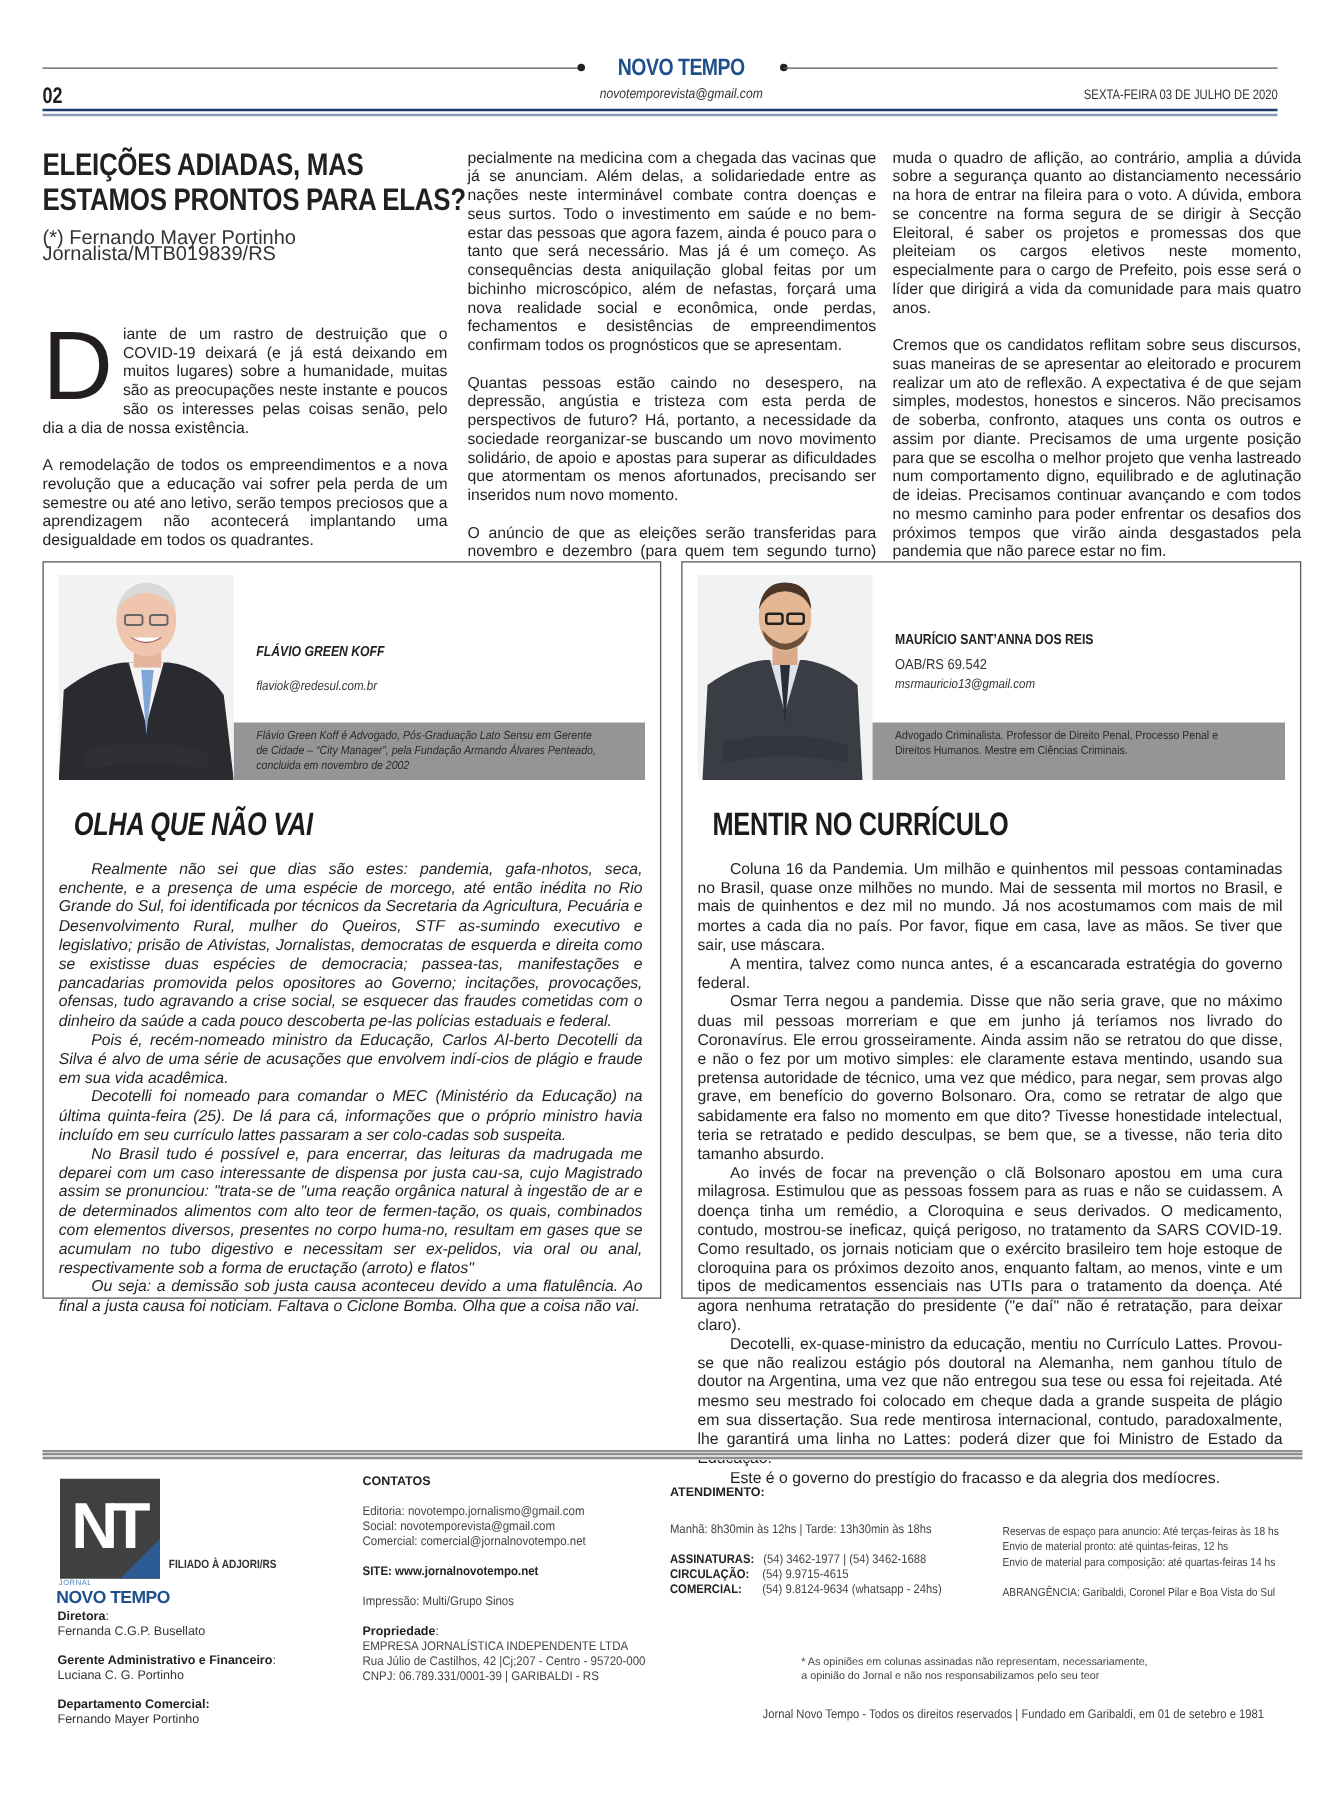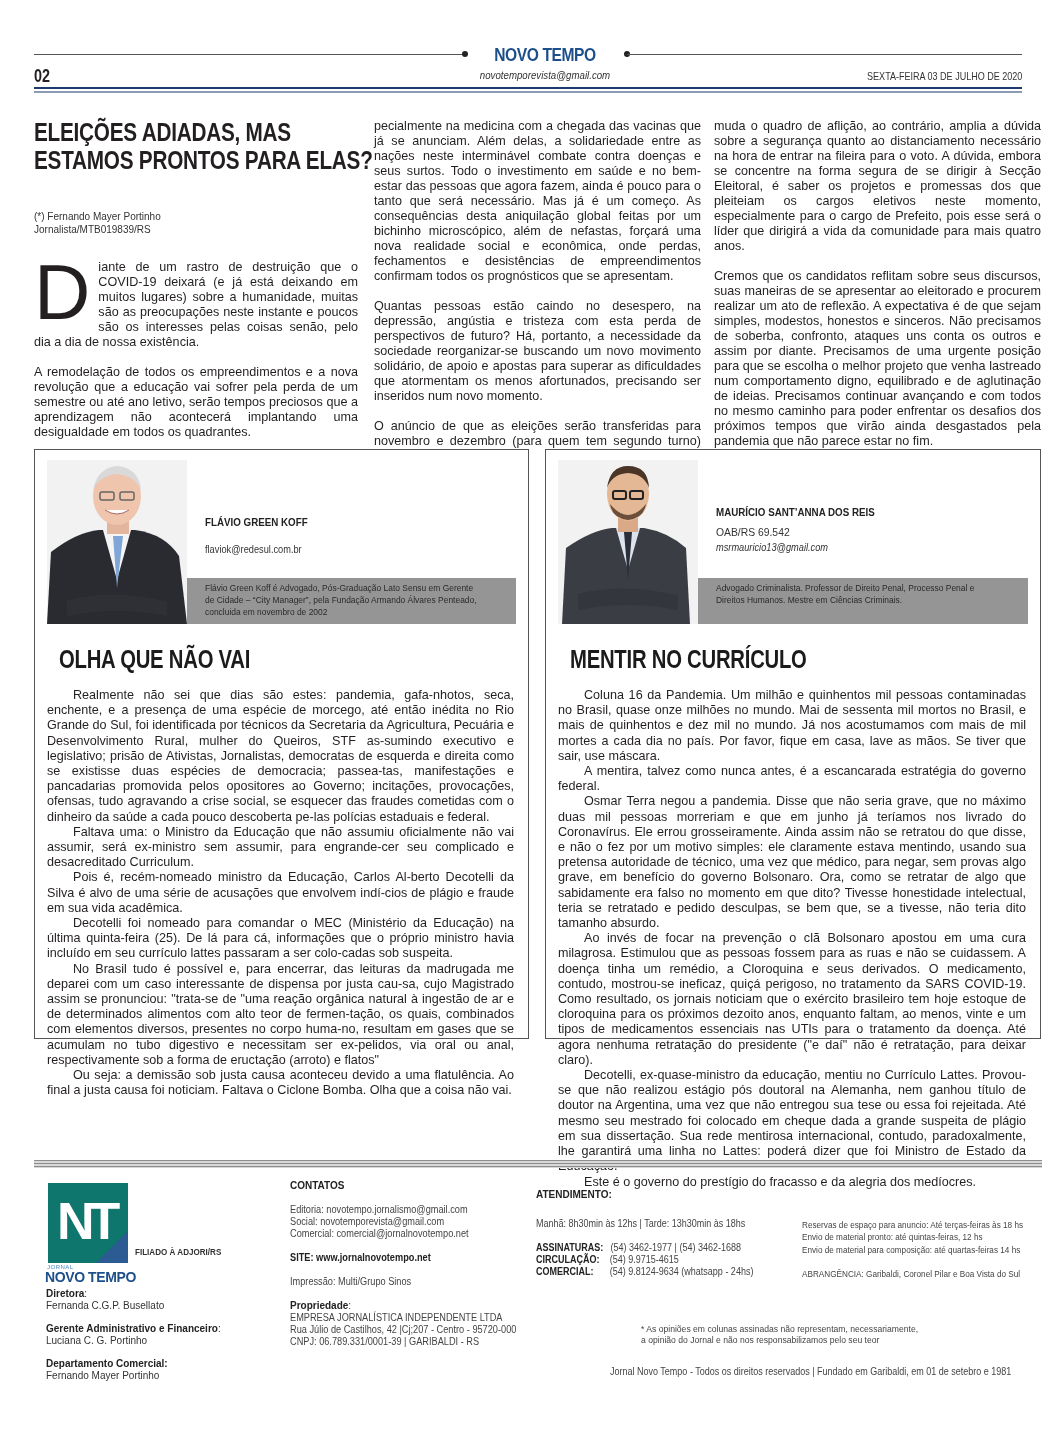--- a/index.html
+++ b/index.html
@@ -24,46 +24,46 @@
     border-top: 2px solid #1d3c6e; border-bottom: 2px solid #8a9bb5; }
 
   
   .col { position: absolute; font-size: 12.6px; line-height: 15px; text-align: justify; color: #231f20; }
   .col p { margin-bottom: 15px; }
   .col1 { left: 34px; top: 260px; width: 324px; }
   .col2 { left: 374px; top: 119px; width: 327px; }
   .col3 { left: 714px; top: 119px; width: 327px; }
   .art-title { position: absolute; left: 34px; top: 118px; width: 330px; font-weight: bold; font-size: 25px;
     line-height: 28px; letter-spacing: -0.3px; color: #231f20; transform: scaleX(0.83); transform-origin: left; white-space: nowrap; }
-  .byline { position: absolute; left: 34px; top: 210px; font-size: 10px; line-height: 13px; color: #333; }
+  .byline { position: absolute; left: 34px; top: 184px; font-size: 16px; line-height: 13px; color: #333; }
   .dropcap { float: left; font-family: "Liberation Sans", sans-serif; font-size: 78px; line-height: 60px;
     height: 62px; margin: 2px 8px 0 0; font-weight: normal; color: #231f20; }
 
   
   .box { position: absolute; top: 449px; height: 590px; border: 1.5px solid #555; background: #fff; }
-  .box.left { left: 34px; width: 495px; }
+  .box.left { left: 34px; width: 495px; font-style: italic; }
   .box.right { left: 545px; width: 496px; }
   .photo { position: absolute; left: 12px; top: 10px; width: 140px; height: 164px; overflow: hidden; background: #f3f3f3; }
   .bio-band { position: absolute; left: 140px; top: 128px; right: 12px; height: 46px; background: #959596; }
   .bio-text { position: absolute; left: 170px; top: 132px; right: 20px; font-size: 9.4px; line-height: 12px; color: #2a2a2a;
     transform: scaleX(0.9); transform-origin: left; }
   .col-name { position: absolute; left: 170px; top: 66px; font-weight: bold; font-size: 11.5px; color: #222;
     transform: scaleX(0.85); transform-origin: left; white-space: nowrap; }
   .col-email { position: absolute; left: 170px; top: 92px; font-size: 10.5px; color: #333; transform: scaleX(0.88); transform-origin: left; }
   .col-oab { position: absolute; left: 170px; top: 76px; font-size: 11.5px; color: #333; transform: scaleX(0.9); transform-origin: left; }
   .col-email2 { position: absolute; left: 170px; top: 91px; font-size: 10.5px; font-style: italic; color: #333; transform: scaleX(0.88); transform-origin: left; }
   .col-title { position: absolute; left: 24px; top: 194px; font-weight: bold; font-size: 26px; color: #1b1b1b;
     transform: scaleX(0.78); transform-origin: left; white-space: nowrap; letter-spacing: -0.3px; }
   .body-text { position: absolute; left: 12px; right: 14px; top: 238px; font-size: 12.6px; line-height: 15.2px; text-align: justify; color: #231f20; }
   .body-text p { text-indent: 26px; }
 
   
   .foot-rule { position: absolute; top: 1160px; left: 34px; width: 1008px; height: 8px;
     background: repeating-linear-gradient(to bottom, #8e8e8e 0 1.4px, #d8d8d8 1.4px 2.8px); }
-  .logo { position: absolute; left: 48px; top: 1183px; width: 80px; height: 80px; background: #0f766e; overflow: hidden; }
+  .logo { position: absolute; left: 48px; top: 1183px; width: 80px; height: 80px; background: #404040; overflow: hidden; }
   .logo-nt { position: absolute; left: 9px; top: 10px; font-weight: bold; font-size: 52px; line-height: 56px; color: #fff; letter-spacing: -6px; font-family: "Liberation Sans", sans-serif; }
   .logo-corner { position: absolute; right: 0; bottom: 0; width: 0; height: 0; border-left: 32px solid transparent; border-bottom: 32px solid #2c5b93; }
   .logo-jornal { position: absolute; left: 47px; top: 1264px; font-size: 6px; color: #4a86c5; letter-spacing: 0.5px; }
   .logo-name { position: absolute; left: 45px; top: 1269px; font-weight: bold; font-size: 14px; color: #1d4f8a; letter-spacing: -0.4px; }
   .filiado { position: absolute; left: 135px; top: 1246px; font-weight: bold; font-size: 9.5px; color: #333; transform: scaleX(0.85); transform-origin: left; }
   .staff { position: absolute; left: 46px; top: 1288px; font-size: 10px; line-height: 12px; color: #333; }
   .staff .role { font-weight: bold; color: #222; }
   .staff .entry { margin-bottom: 11px; }
 
   .contacts { position: absolute; left: 290px; top: 1180px; font-size: 10px; line-height: 12px; color: #444; }
@@ -136,21 +136,20 @@
       <path d="M58 50 Q70 58 82 50" fill="#fff" stroke="#a66" stroke-width="1"></path>
       <path d="M20 140 Q70 128 120 142 L120 156 Q70 146 20 156 Z" fill="#2f3036"></path>
     </svg>
   </div>
   <div class="col-name">FLÁVIO GREEN KOFF</div>
   <div class="col-email" style="top:93px">flaviok@redesul.com.br</div>
   <div class="bio-text">Flávio Green Koff é Advogado, Pós-Graduação Lato Sensu em Gerente de Cidade – “City Manager”, pela Fundação Armando Álvares Penteado, concluida em novembro de 2002</div>
   <div class="col-title">OLHA QUE NÃO VAI</div>
   <div class="body-text">
     <p>Realmente não sei que dias são estes: pandemia, gafa-nhotos, seca, enchente, e a presença de uma espécie de morcego, até então inédita no Rio Grande do Sul, foi identificada por técnicos da Secretaria da Agricultura, Pecuária e Desenvolvimento Rural, mulher do Queiros, STF as-sumindo executivo e legislativo; prisão de Ativistas, Jornalistas, democratas de esquerda e direita como se existisse duas espécies de democracia; passea-tas, manifestações e pancadarias promovida pelos opositores ao Governo; incitações, provocações, ofensas, tudo agravando a crise social, se esquecer das fraudes cometidas com o dinheiro da saúde a cada pouco descoberta pe-las polícias estaduais e federal.</p>
-    <p>Faltava uma: o Ministro da Educação que não assumiu oficialmente não vai assumir, será ex-ministro sem assumir, para engrande-cer seu complicado e desacreditado Curriculum.</p>
     <p>Pois é, recém-nomeado ministro da Educação, Carlos Al-berto Decotelli da Silva é alvo de uma série de acusações que envolvem indí-cios de plágio e fraude em sua vida acadêmica.</p>
     <p>Decotelli foi nomeado para comandar o MEC (Ministério da Educação) na última quinta-feira (25). De lá para cá, informações que o próprio ministro havia incluído em seu currículo lattes passaram a ser colo-cadas sob suspeita.</p>
     <p>No Brasil tudo é possível e, para encerrar, das leituras da madrugada me deparei com um caso interessante de dispensa por justa cau-sa, cujo Magistrado assim se pronunciou: "trata-se de "uma reação orgânica natural à ingestão de ar e de determinados alimentos com alto teor de fermen-tação, os quais, combinados com elementos diversos, presentes no corpo huma-no, resultam em gases que se acumulam no tubo digestivo e necessitam ser ex-pelidos, via oral ou anal, respectivamente sob a forma de eructação (arroto) e flatos"</p>
     <p>Ou seja: a demissão sob justa causa aconteceu devido a uma flatulência. Ao final a justa causa foi noticiam. Faltava o Ciclone Bomba. Olha que a coisa não vai.</p>
   </div>
 </div>
 
 <div class="box right">
   <div class="bio-band"></div>
   <div class="photo">

